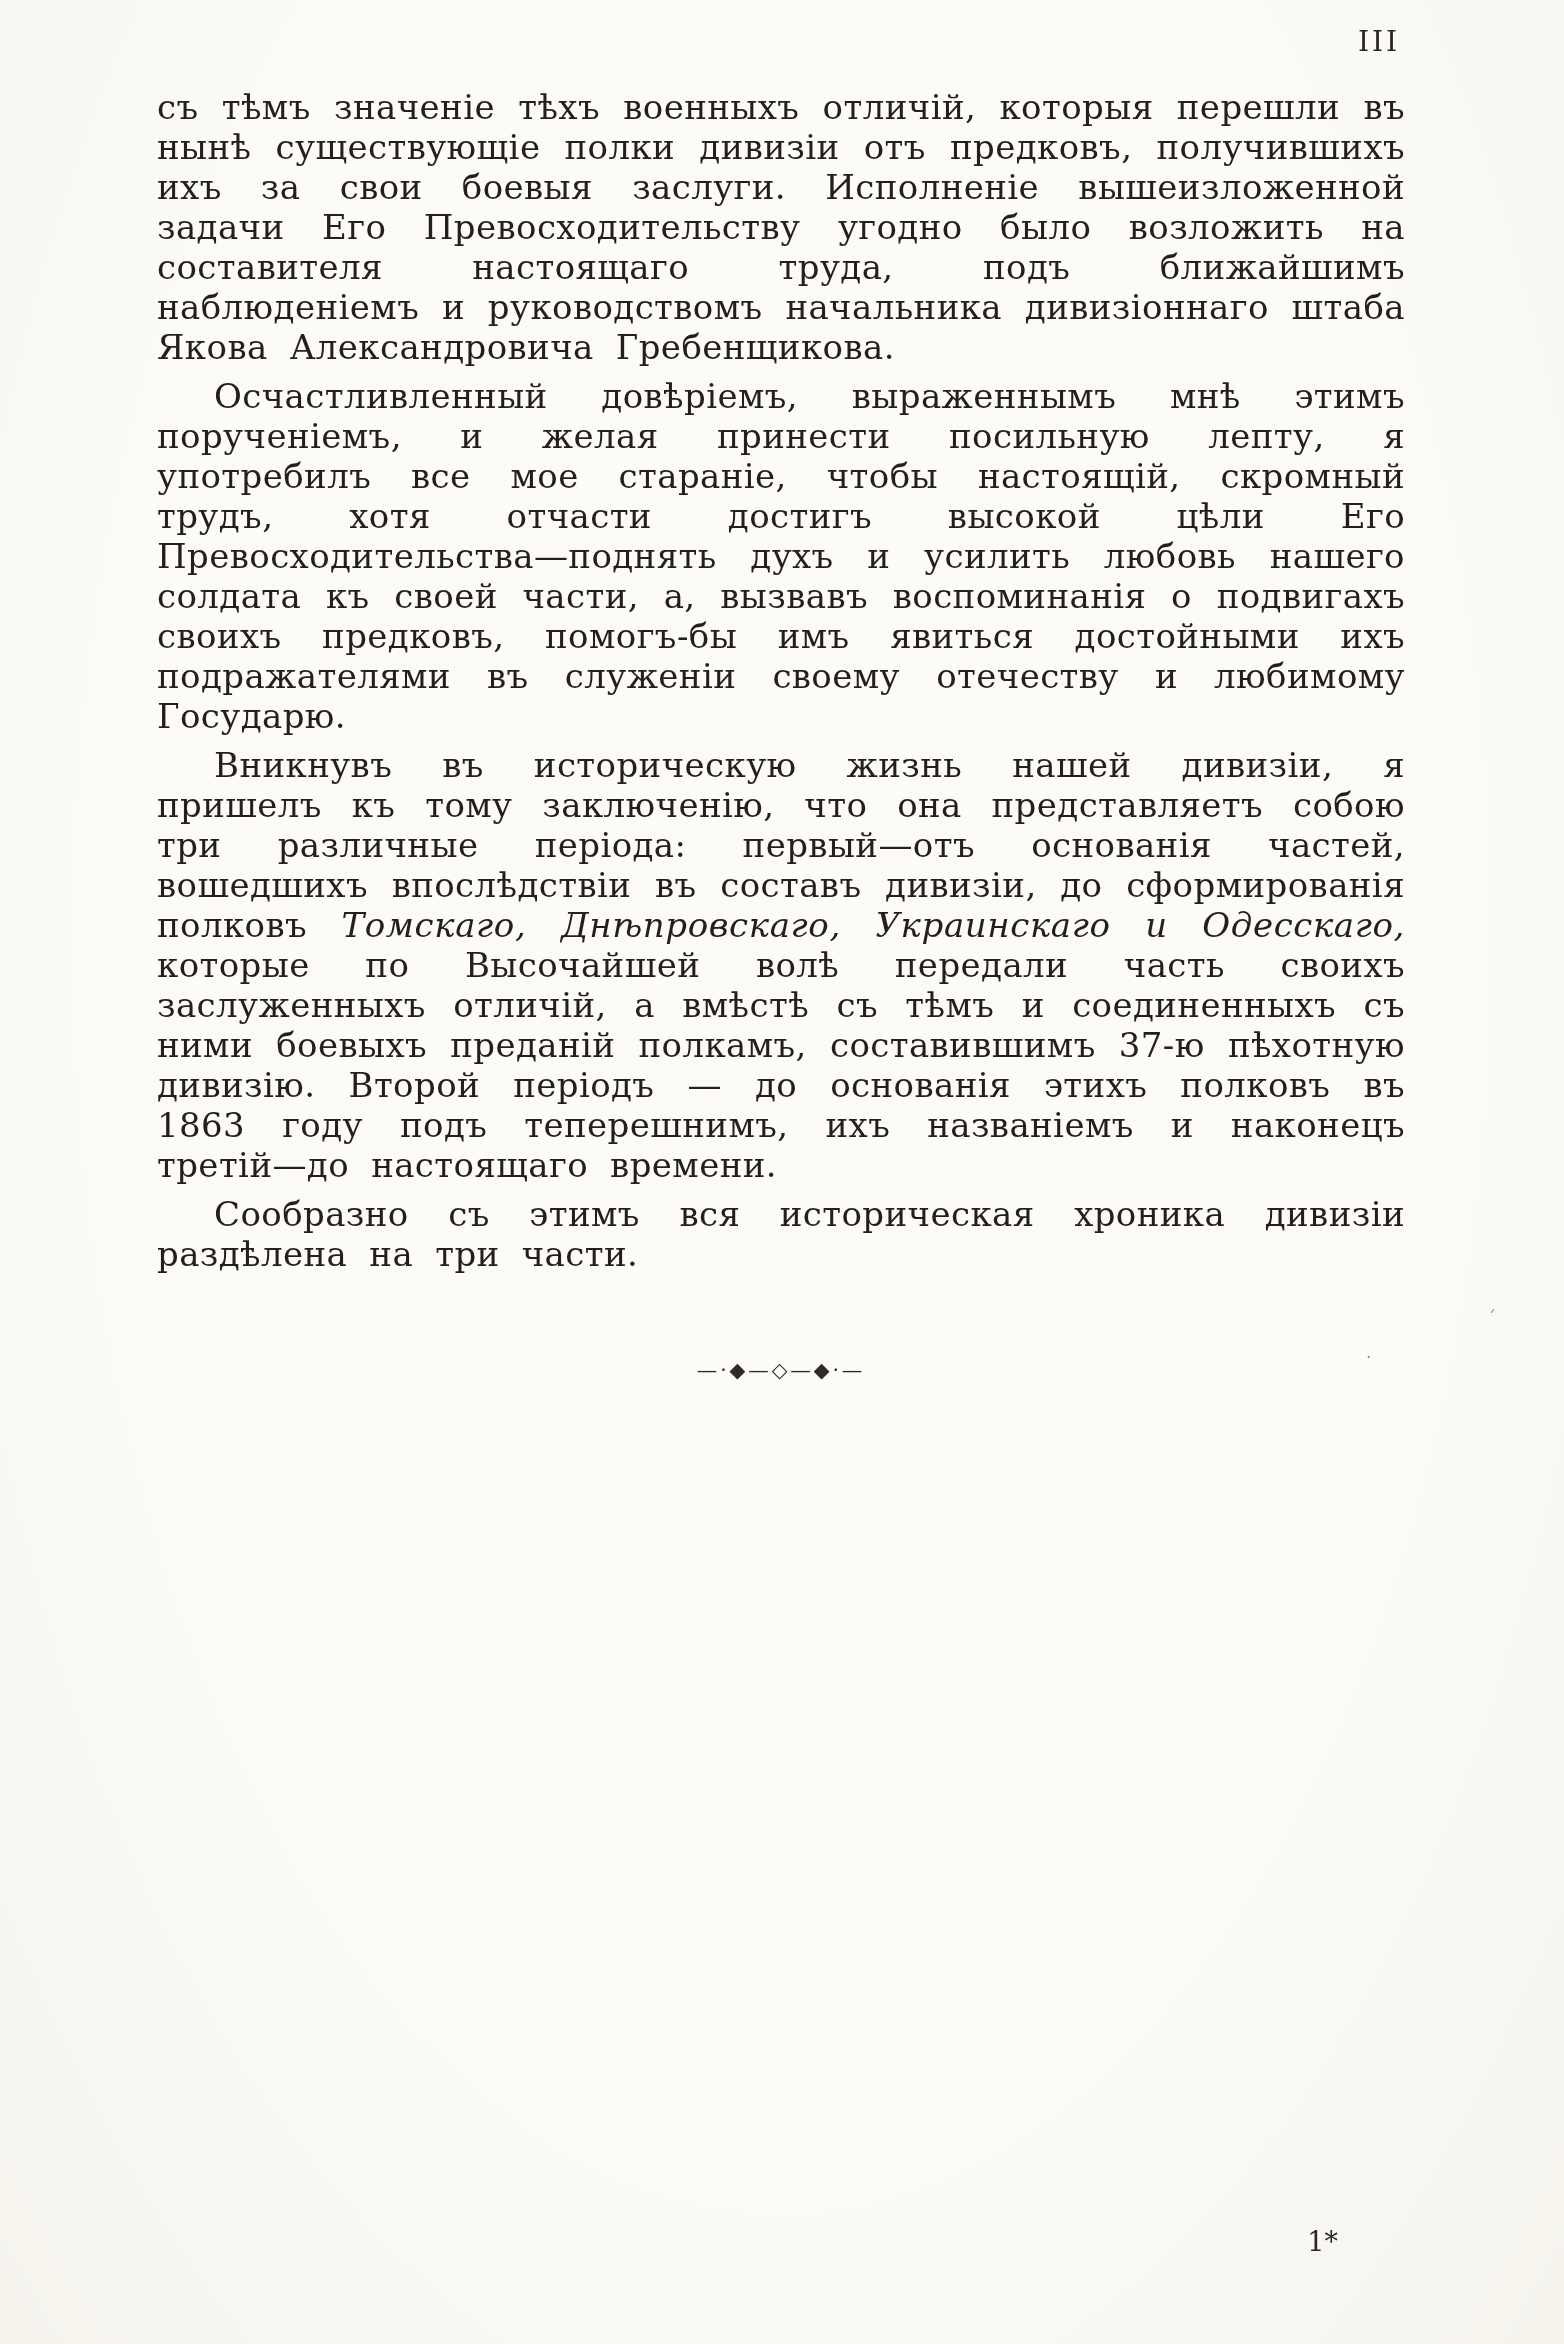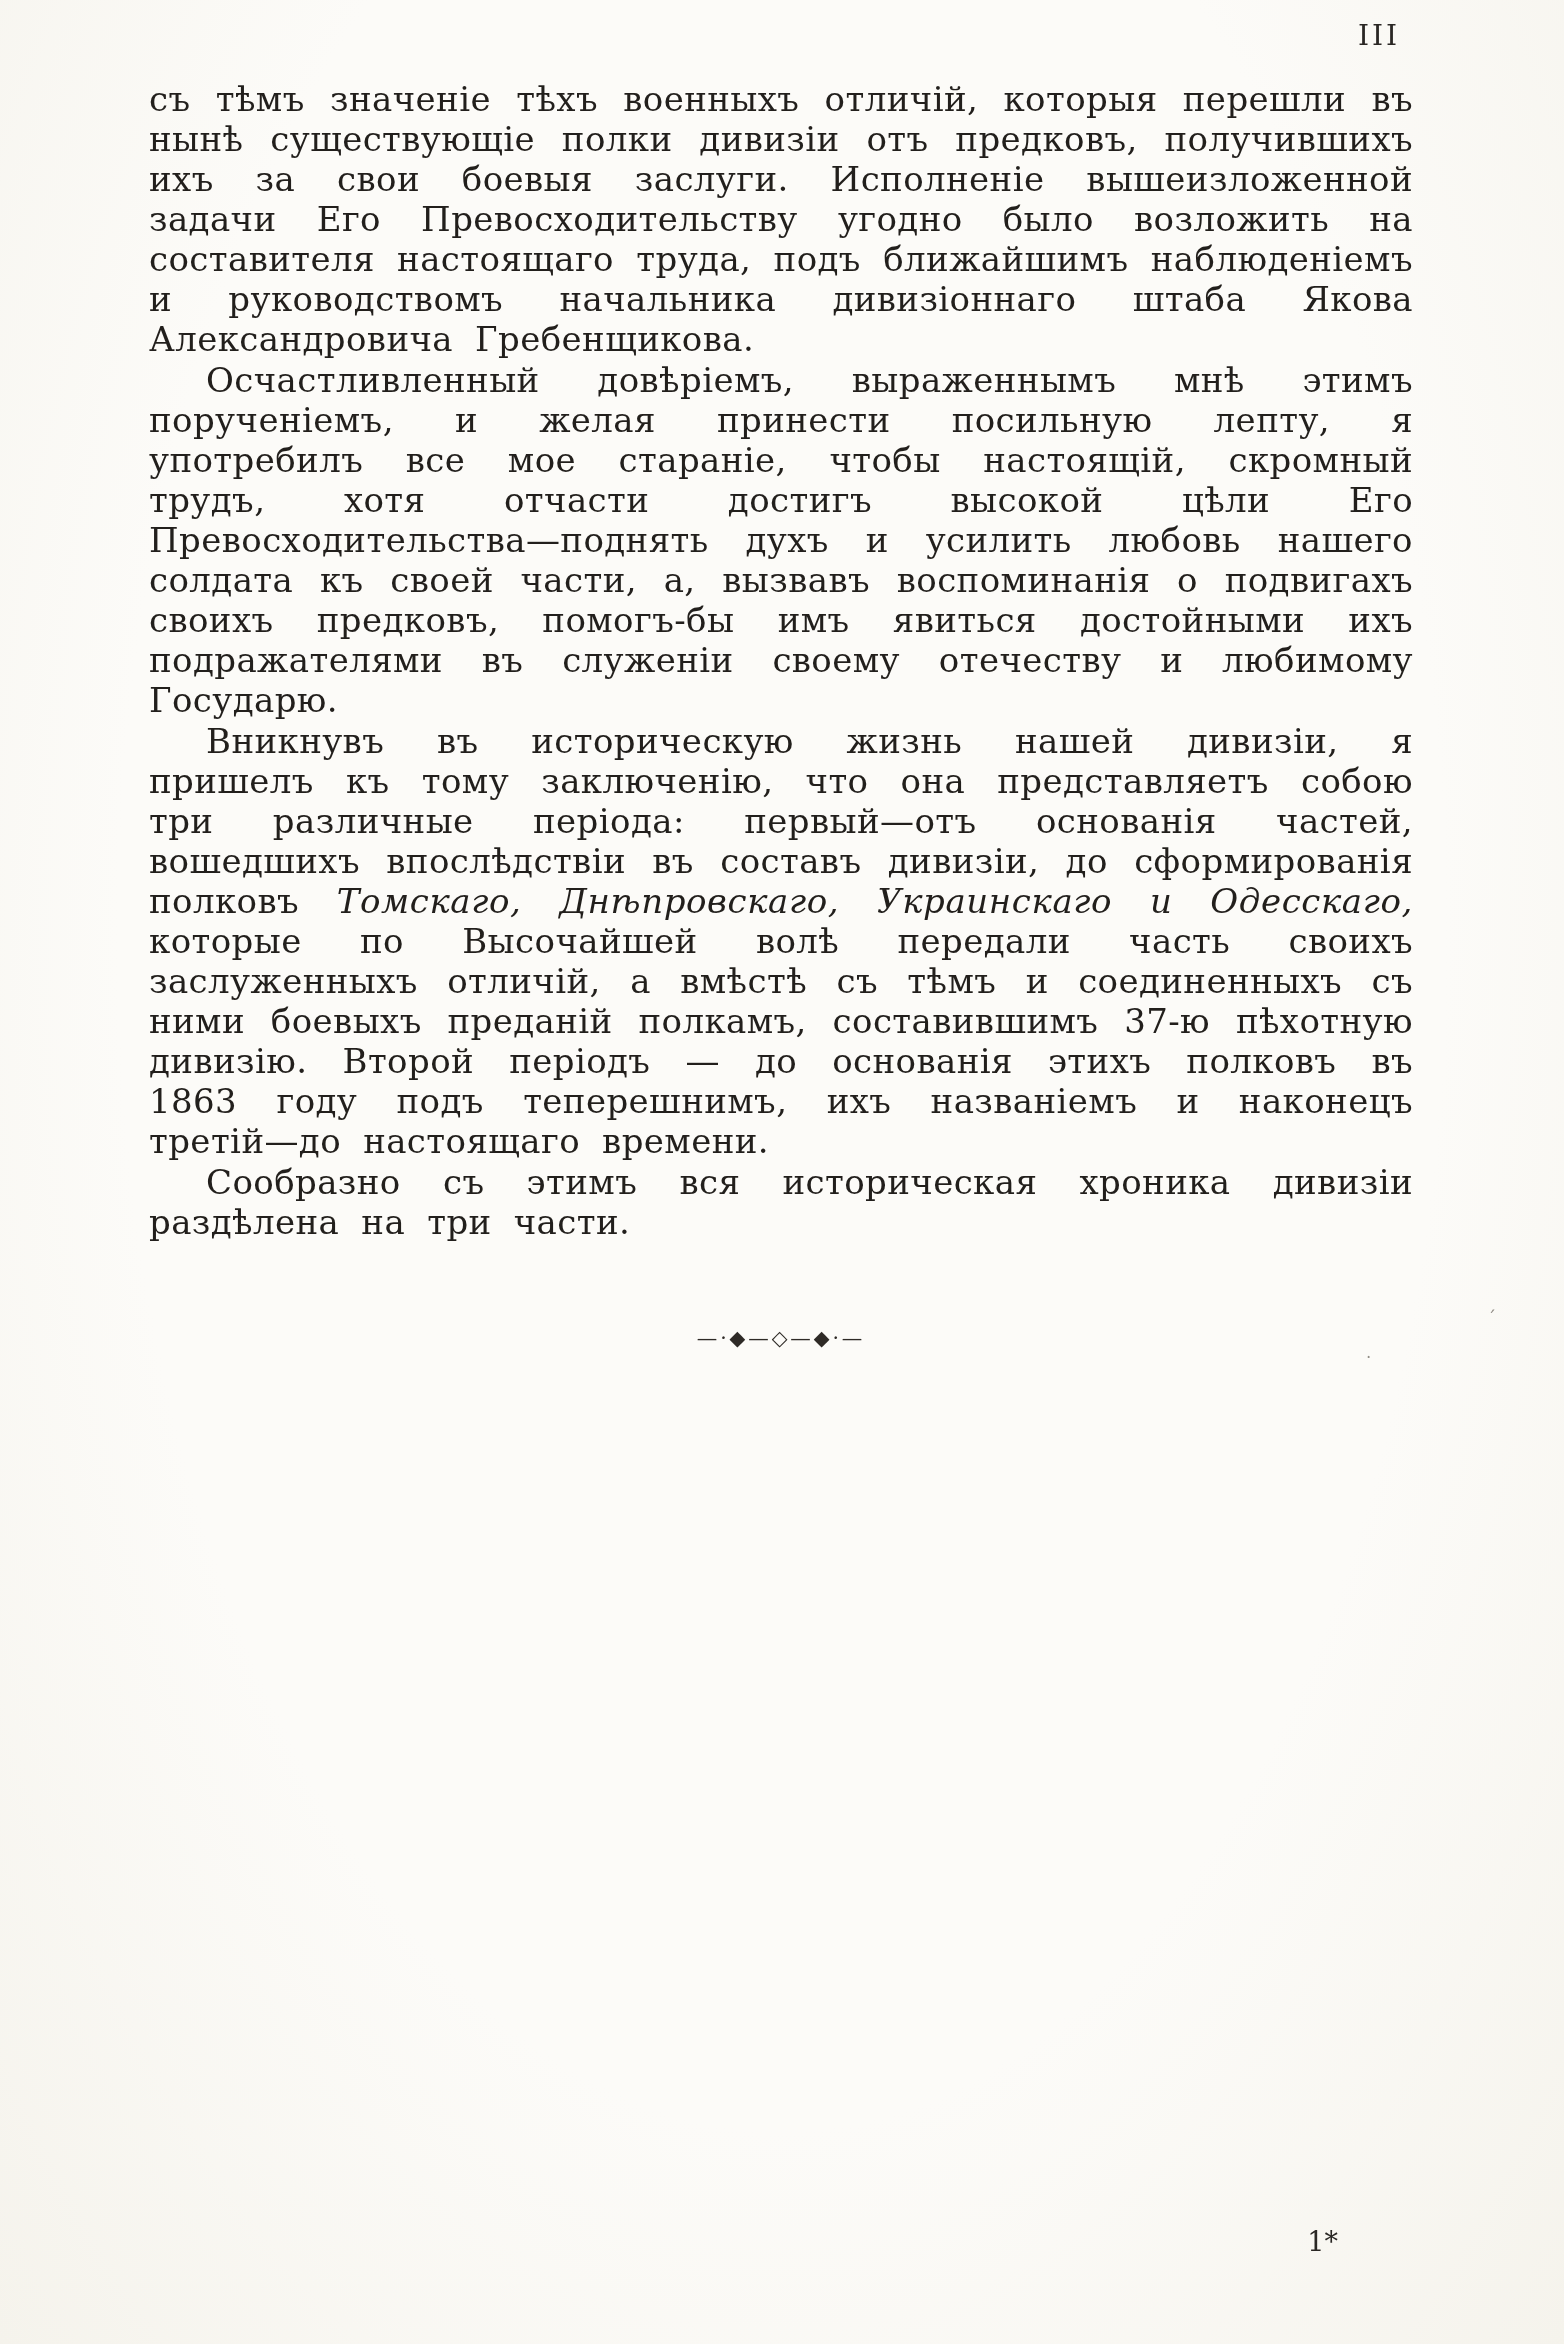--- a/index.html
+++ b/index.html
@@ -13,39 +13,39 @@
     height: 2344px;
     margin: 0 auto;
     background: #fbfaf6;
     background-image: radial-gradient(ellipse at 50% 40%, #fcfbf8 60%, #f5f3ec 100%);
     color: #221f1c;
     font-family: "DejaVu Serif", "Liberation Serif", serif;
     overflow: hidden;
   }
   .page-number {
     position: absolute;
-    top: 19px;
+    top: 25px;
     right: 164px;
     font-size: 28px;
     letter-spacing: 2.9px;
     color: #2a2724;
   }
   .text-block {
     position: absolute;
     top: 78px;
     left: 148px;
     width: 1266px;
     font-size: 34px;
     line-height: 40px;
     text-align: justify;
     letter-spacing: 0.4px;
     word-spacing: 0.32em;
   }
   .para {
-    margin: 1px;
+    margin: 9px;
     text-indent: 57px;
   }
   .para.no-indent {
     text-indent: 0;
   }
   .para .em {
     letter-spacing: 0.6px;
   }
   .divider {
     margin-top: 76px;

